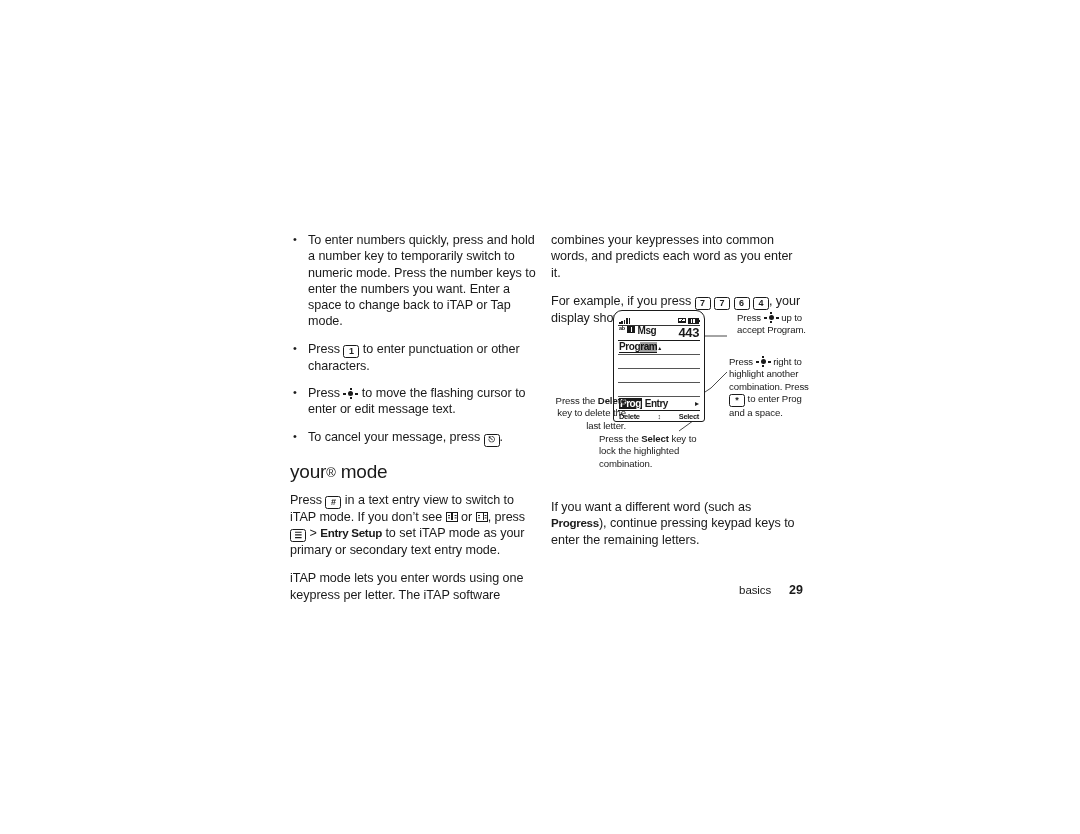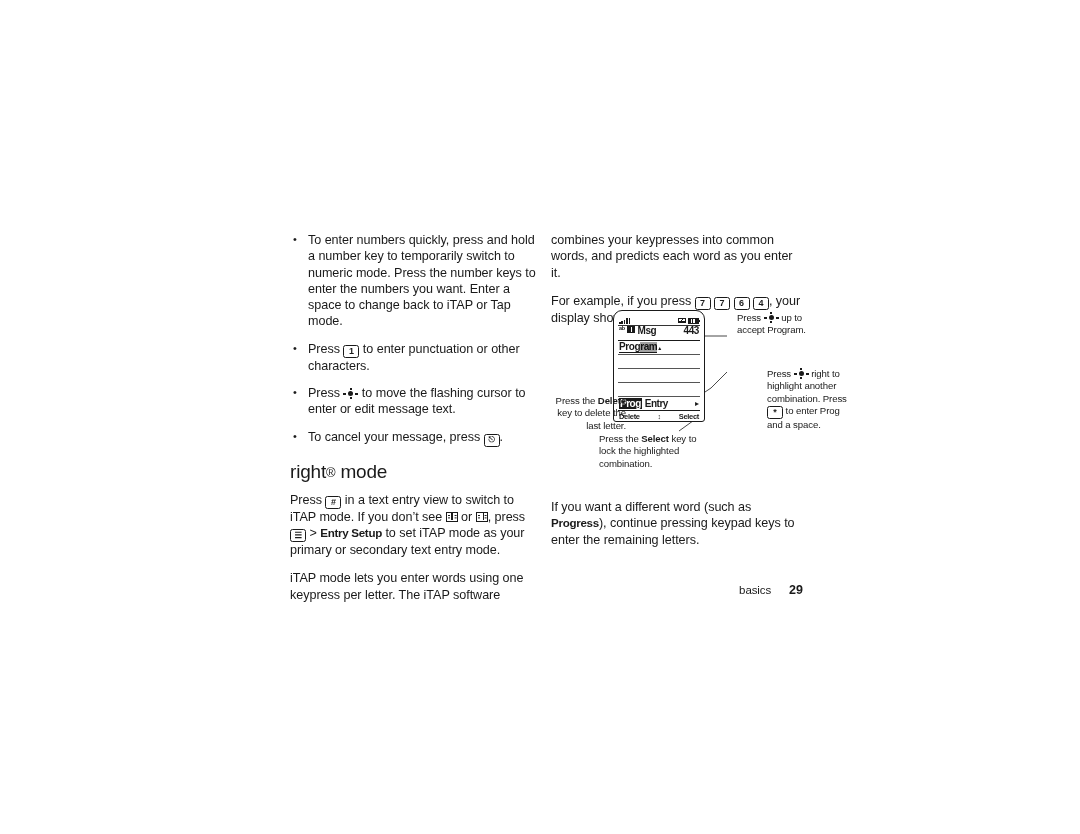--- a/index.html
+++ b/index.html
@@ -273,21 +273,21 @@
     content:"";position:absolute;left:3.2px;top:0;width:0.9px;height:4.5px;background:#fff;
   }
   .msg-label {
     font-size: 10px;
     font-weight: bold;
     letter-spacing: -0.4px;
     line-height: 1;
   }
   .msg-count {
     margin-left: auto;
-    font-size: 10px;
+    font-size: 13px;
     font-weight: bold;
     letter-spacing: -0.4px;
     line-height: 1;
   }
 
   .textline {
     height: 13px;
     border-bottom: 1.2px solid #555;
     position: relative;
     display: flex;
@@ -370,21 +370,21 @@
     line-height: 12.4px;
     letter-spacing: -0.1px;
     color: #1a1a1a;
   }
   .callout b { font-weight: bold; }
   .callout.right { text-align: left; }
   .callout.left  { text-align: right; }
   .callout.center{ text-align: left; }
 
   .c-accept    { left: 186px; top: 12px;  width: 86px; }
-  .c-highlight { left: 178px; top: 68px;  width: 84px; margin-left: 38px; }
+  .c-highlight { left: 178px; top: 56px;  width: 84px; }
   .c-delete    { left: 0px;   top: 95px;  width: 75px; }
   .c-select    { left: 48px;  top: 133px; width: 110px; }
 
   .callout .navkey { vertical-align: -2px; }
 
   
   .leaders {
     position: absolute;
     left: 0; top: 0;
     width: 260px; height: 190px;
@@ -426,21 +426,21 @@
 
       <li class="bullet-item">
         <span>Press </span><span class="navkey"><i class="dot"></i><i class="d-t"></i><i class="d-b"></i><i class="d-l"></i><i class="d-r"></i></span><span> to move the flashing cursor to enter or edit message text.</span>
       </li>
 
       <li class="bullet-item">
         <span>To cancel your message, press </span><span class="keyicon power">⎋</span><span>.</span>
       </li>
     </ul>
 
-    <h2 class="heading"><span>right</span><span class="reg">®</span><span> mode</span></h2>
+    <h2 class="heading"><span>your</span><span class="reg">®</span><span> mode</span></h2>
 
     <p class="para"><span>Press </span><span class="keyicon">#</span><span> in a text entry view to switch to iTAP mode. If you don’t see </span><span class="bookicon"></span><span> or </span><span class="bookicon two"></span><span>, press </span><span class="keyicon menu">☰</span><span> &gt; </span><span class="bold-inline">Entry Setup</span><span> to set iTAP mode as your primary or secondary text entry mode.</span></p>
 
     <p class="para">iTAP mode lets you enter words using one keypress per letter. The iTAP software</p>
   </div>
 
   <div class="col-right">
 
     <p class="para">combines your keypresses into common words, and predicts each word as you enter it.</p>
 

